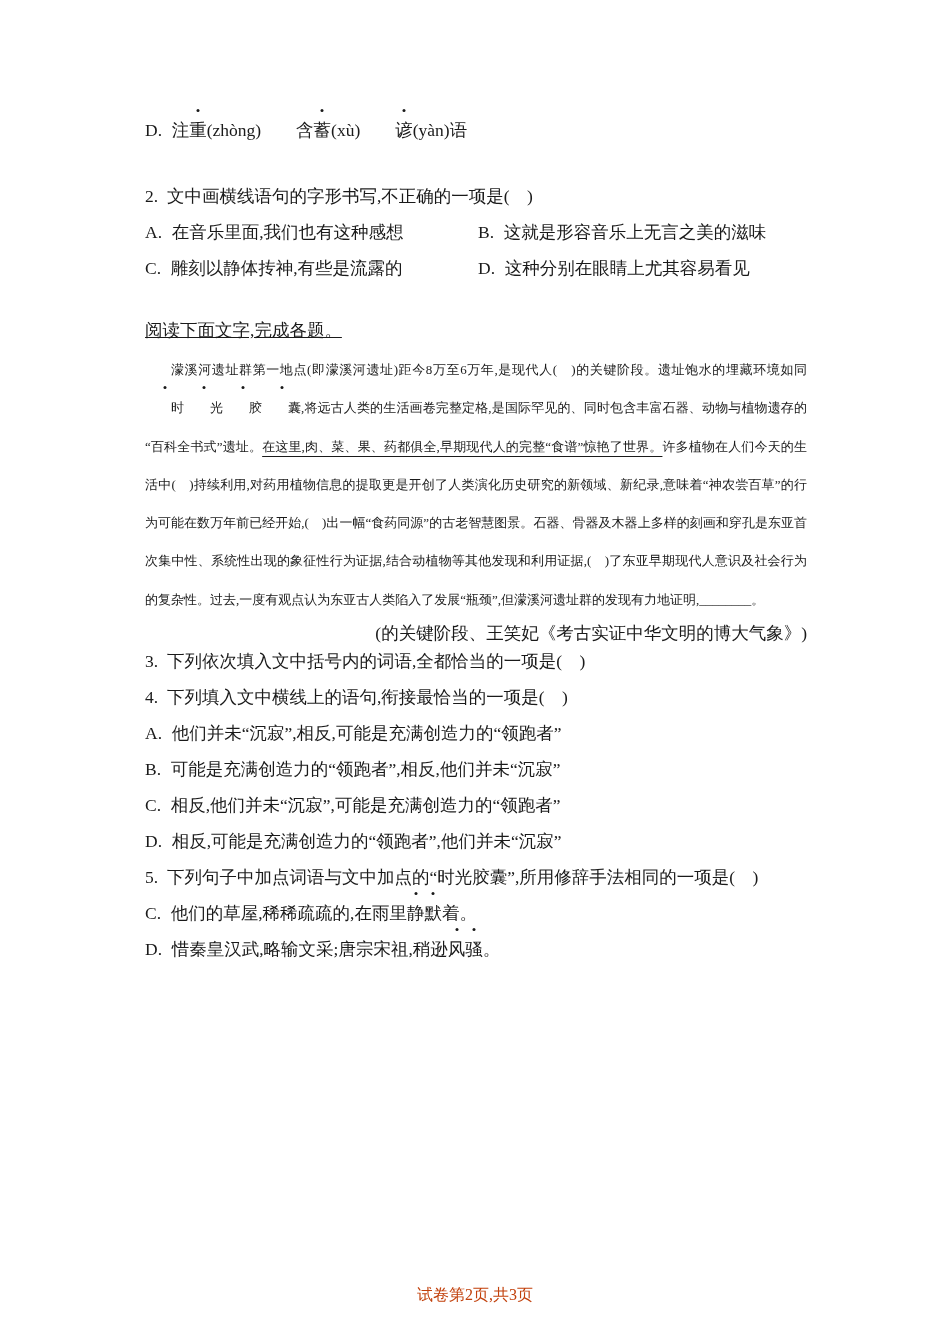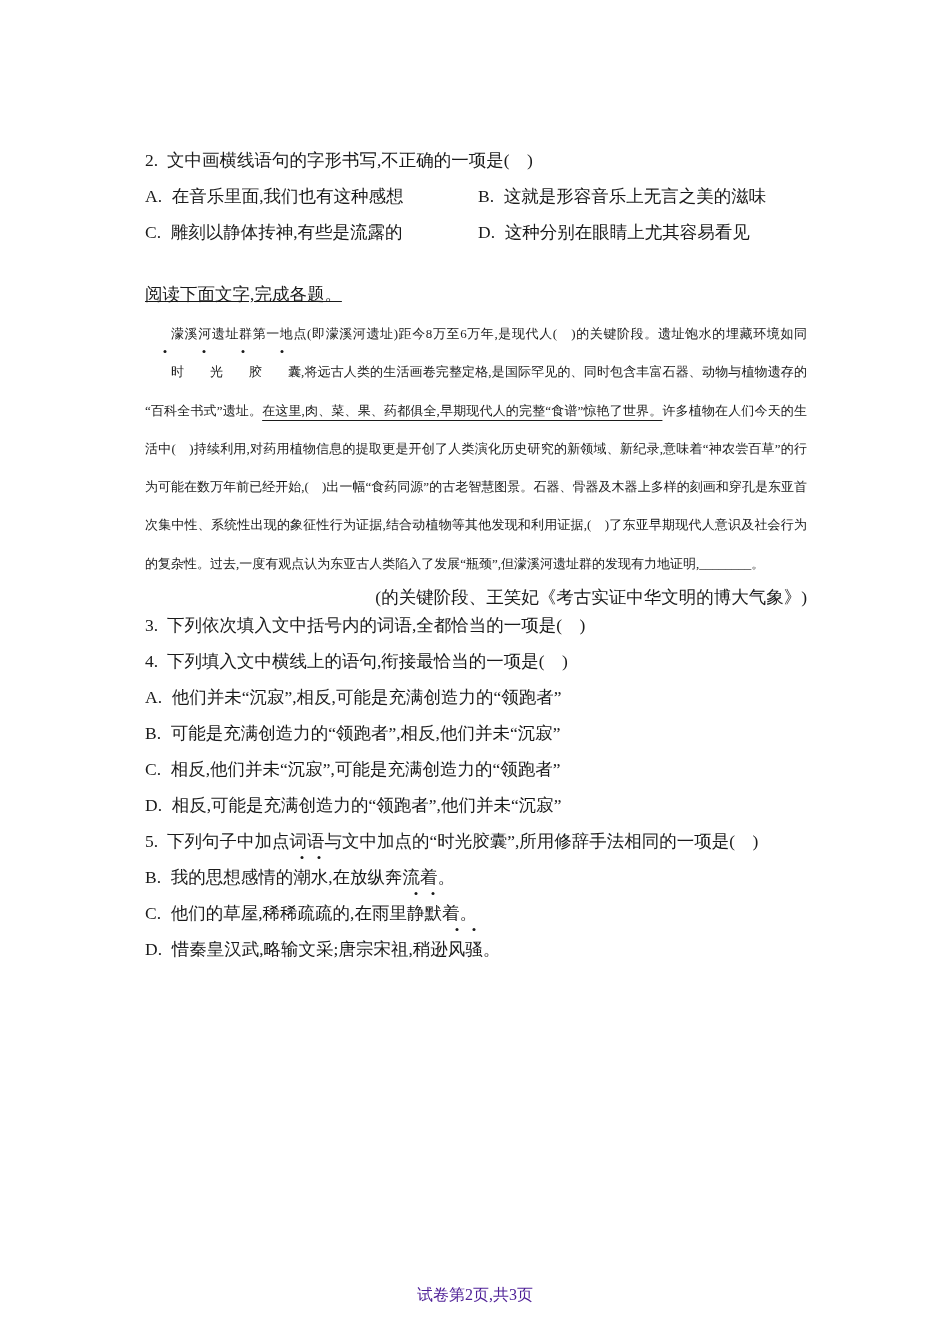--- a/index.html
+++ b/index.html
@@ -62,28 +62,29 @@
     text-decoration-thickness:1px;
     text-underline-offset:5px;
   }
   .footer{
     position:absolute;
     left:0;right:0;
     top:1277px;
     text-align:center;
     font-size:16px;
     line-height:36px;
-    color:#4c1d95;
+    color:#c2410c;
   }
 </style>
 </head>
 <body>
 
 <main class="content">
 
+  <p class="line"><span class="olabel">D.</span><span><span>注</span><span class="em-char">重</span><span>(zhòng)　　含</span><span class="em-char">蓄</span><span>(xù)　　</span><span class="em-char">谚</span><span>(yàn)语</span></span></p>
 
   <p class="line gap-q2">2. 文中画横线语句的字形书写,不正确的一项是(　)</p>
   <div class="opt-grid">
     <p class="line"><span class="olabel">A.</span><span>在音乐里面,我们也有这种感想</span></p>
     <p class="line"><span class="olabel">B.</span><span>这就是形容音乐上无言之美的滋味</span></p>
     <p class="line"><span class="olabel">C.</span><span>雕刻以静体抟神,有些是流露的</span></p>
     <p class="line"><span class="olabel">D.</span><span>这种分别在眼睛上尤其容易看见</span></p>
   </div>
 
   <p class="line gap-read">阅读下面文字,完成各题。</p>
@@ -92,21 +93,20 @@
 
   <p class="line pull-up">3. 下列依次填入文中括号内的词语,全都恰当的一项是(　)</p>
 
   <p class="line">4. 下列填入文中横线上的语句,衔接最恰当的一项是(　)</p>
   <p class="line"><span class="olabel">A.</span><span>他们并未“沉寂”,相反,可能是充满创造力的“领跑者”</span></p>
   <p class="line"><span class="olabel">B.</span><span>可能是充满创造力的“领跑者”,相反,他们并未“沉寂”</span></p>
   <p class="line"><span class="olabel">C.</span><span>相反,他们并未“沉寂”,可能是充满创造力的“领跑者”</span></p>
   <p class="line"><span class="olabel">D.</span><span>相反,可能是充满创造力的“领跑者”,他们并未“沉寂”</span></p>
 
   <p class="line">5. 下列句子中加点词语与文中加点的“时光胶囊”,所用修辞手法相同的一项是(　)</p>
-  <p class="line"><span class="olabel">B.</span><span><span>我的思想感情的</span><span class="em-char">潮</span><span class="em-char">水</span><span>,在放纵奔流着。</span></span></p>
   <p class="line"><span class="olabel">C.</span><span><span>他们的草屋,稀稀疏疏的,在雨里</span><span class="em-char">静</span><span class="em-char">默</span><span>着。</span></span></p>
   <p class="line"><span class="olabel">D.</span><span><span>惜秦皇汉武,略输文采;唐宗宋祖,稍逊</span><span class="em-char">风</span><span class="em-char">骚</span><span>。</span></span></p>
 
 </main>
 
 <footer class="footer">
   <span>试卷第2页,共3页</span>
 </footer>
 
 </body></html>

